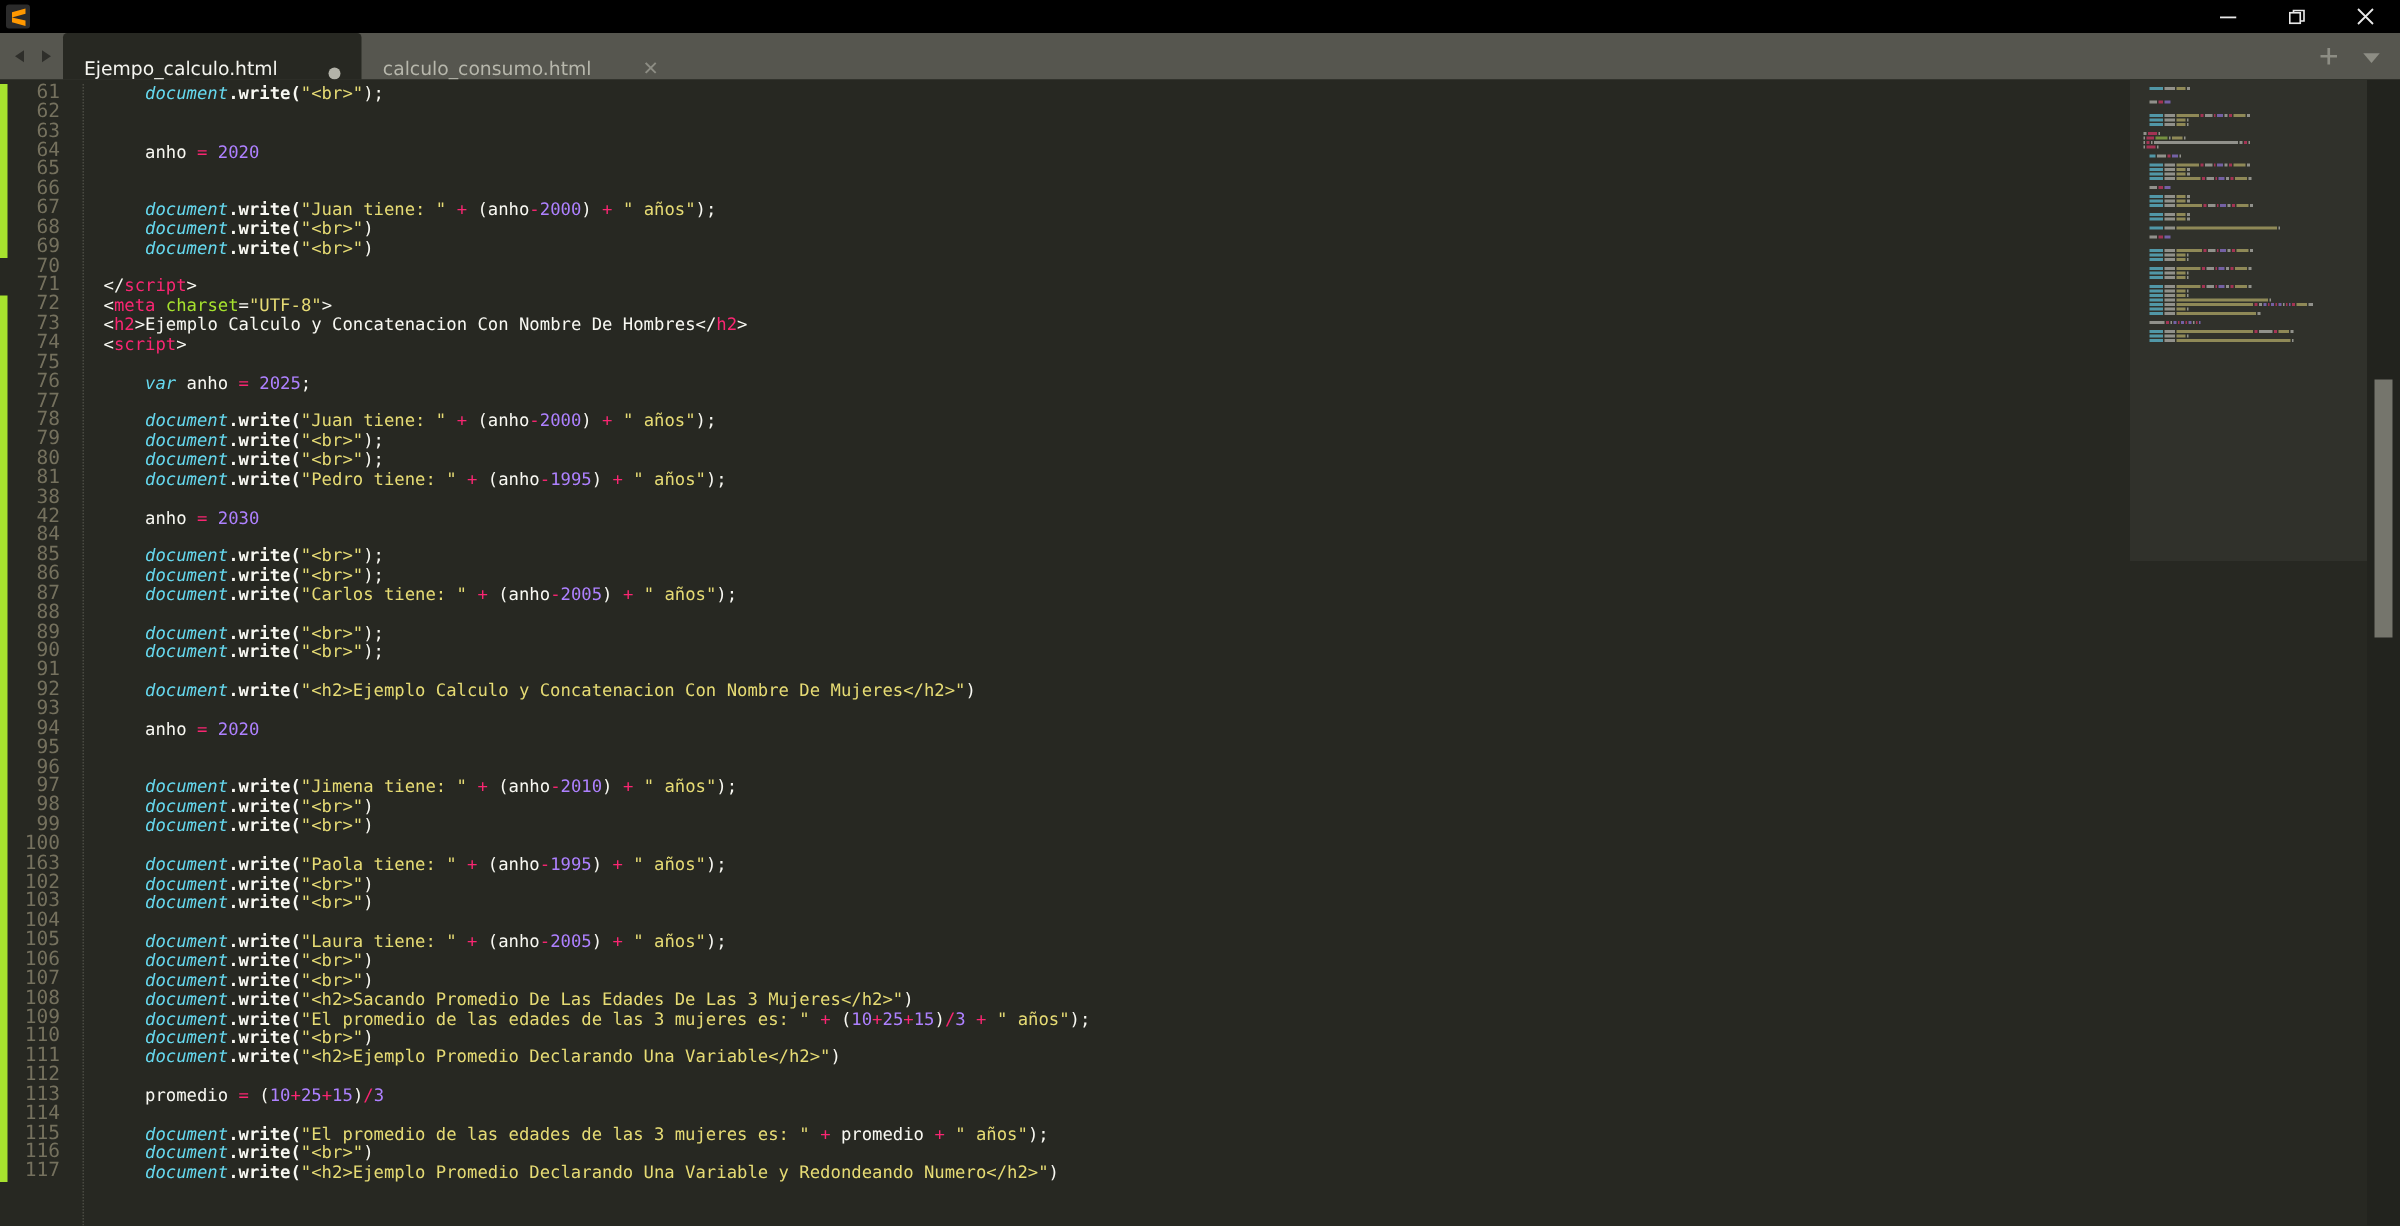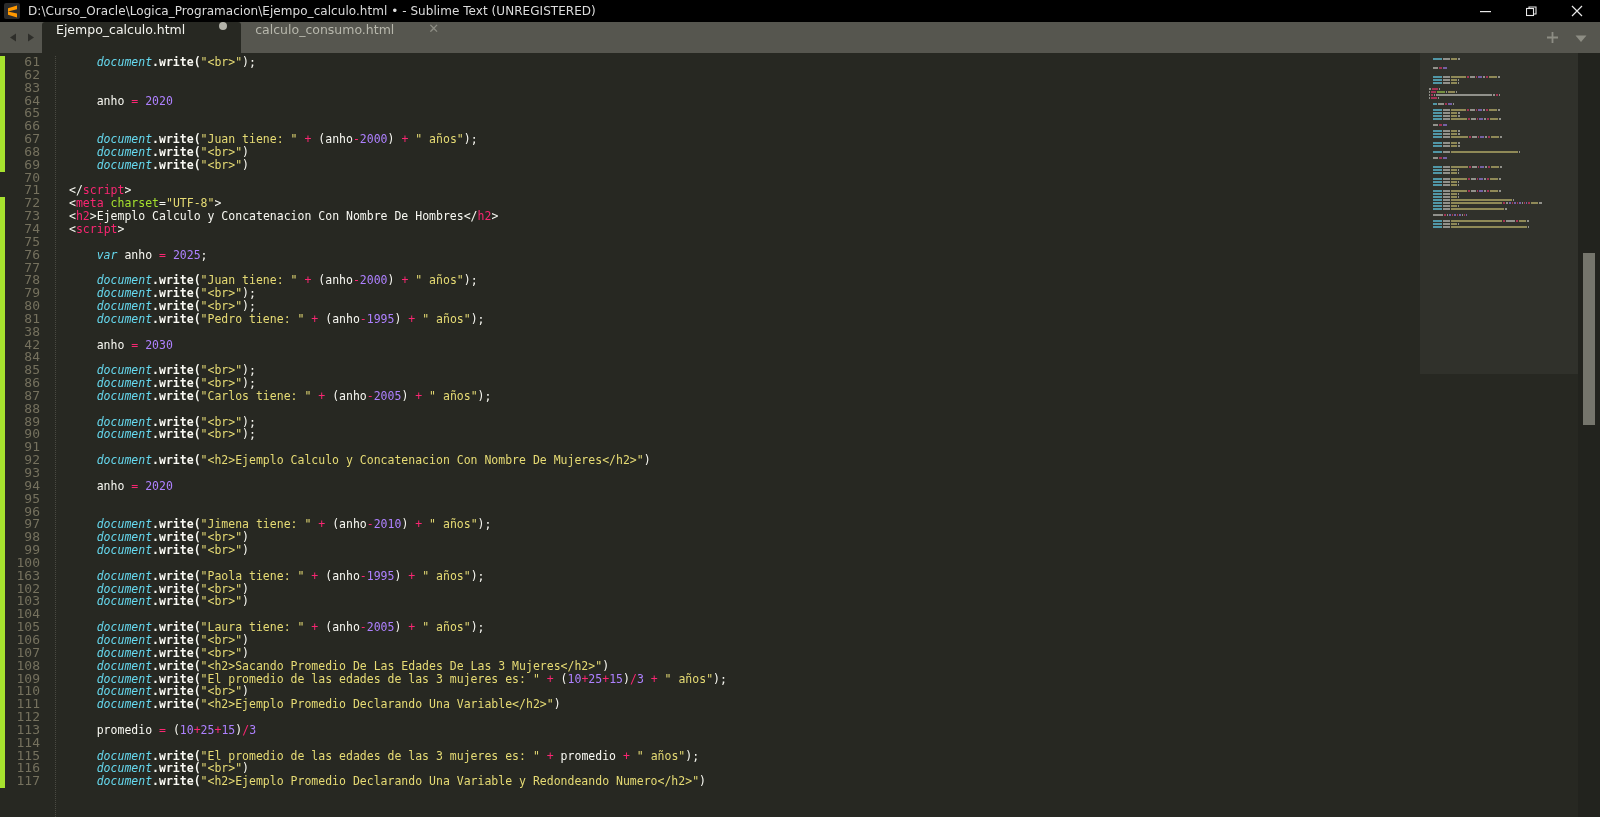--- a/index.html
+++ b/index.html
@@ -105,21 +105,21 @@
   }
   .tab-nav svg { display: block; }
   .tabs {
     display: flex;
     align-items: flex-end;
     height: 31px;
   }
   .tab {
     height: 31px;
     display: flex;
-    align-items: flex-start;
+    align-items: flex-end;
     padding: 0 14px;
     font-size: 12.5px;
     color: #b7b7ac;
     white-space: nowrap;
     font-family: "DejaVu Sans", sans-serif;
     min-width: 120px;
     box-sizing: border-box;
   }
   .tab.active {
     background: #272822;
@@ -283,21 +283,20 @@
 <body>
 
 <div class="app">
 
   <div class="titlebar">
     <div class="app-icon">
       <svg width="13" height="13" viewBox="0 0 13 13">
         <polygon points="2,3.2 11,0.6 11,4.2 2,6.6 11,8.6 11,12.4 2,9.8" fill="#ff9800"></polygon>
       </svg>
     </div>
-    <div class="title-text">D:\Curso_Oracle\Logica_Programacion\Ejempo_calculo.html • - Sublime Text (UNREGISTERED)</div>
     <div class="win-controls">
       <div class="win-btn">
         <svg width="11" height="11" viewBox="0 0 11 11">
             <rect x="0" y="5" width="11" height="1.2" fill="#e8e8e8"></rect>
           </svg>
       </div>
       <div class="win-btn">
         <svg width="11" height="11" viewBox="0 0 11 11">
           <rect x="0.5" y="2.5" width="7" height="7" fill="none" stroke="#e8e8e8" stroke-width="1.1"></rect>
           <path d="M3 2.5 V1 H10 V8 H8" fill="none" stroke="#e8e8e8" stroke-width="1.1"></path>
@@ -350,21 +349,21 @@
   </div>
 
   <div class="editor-wrap">
     <div class="gutter-mark" id="guttermark">
         <div class="gm-seg" style="top: 3px; height: 115.65px;"></div>
         <div class="gm-seg" style="top: 144.35px; height: 591.1px;"></div>
       </div>
     <div class="linenums" id="linenums">
         <div class="ln">61</div>
         <div class="ln">62</div>
-        <div class="ln">83</div>
+        <div class="ln">63</div>
         <div class="ln">64</div>
         <div class="ln">65</div>
         <div class="ln">66</div>
         <div class="ln">67</div>
         <div class="ln">68</div>
         <div class="ln">69</div>
         <div class="ln">70</div>
         <div class="ln">71</div>
         <div class="ln">72</div>
         <div class="ln">73</div>

